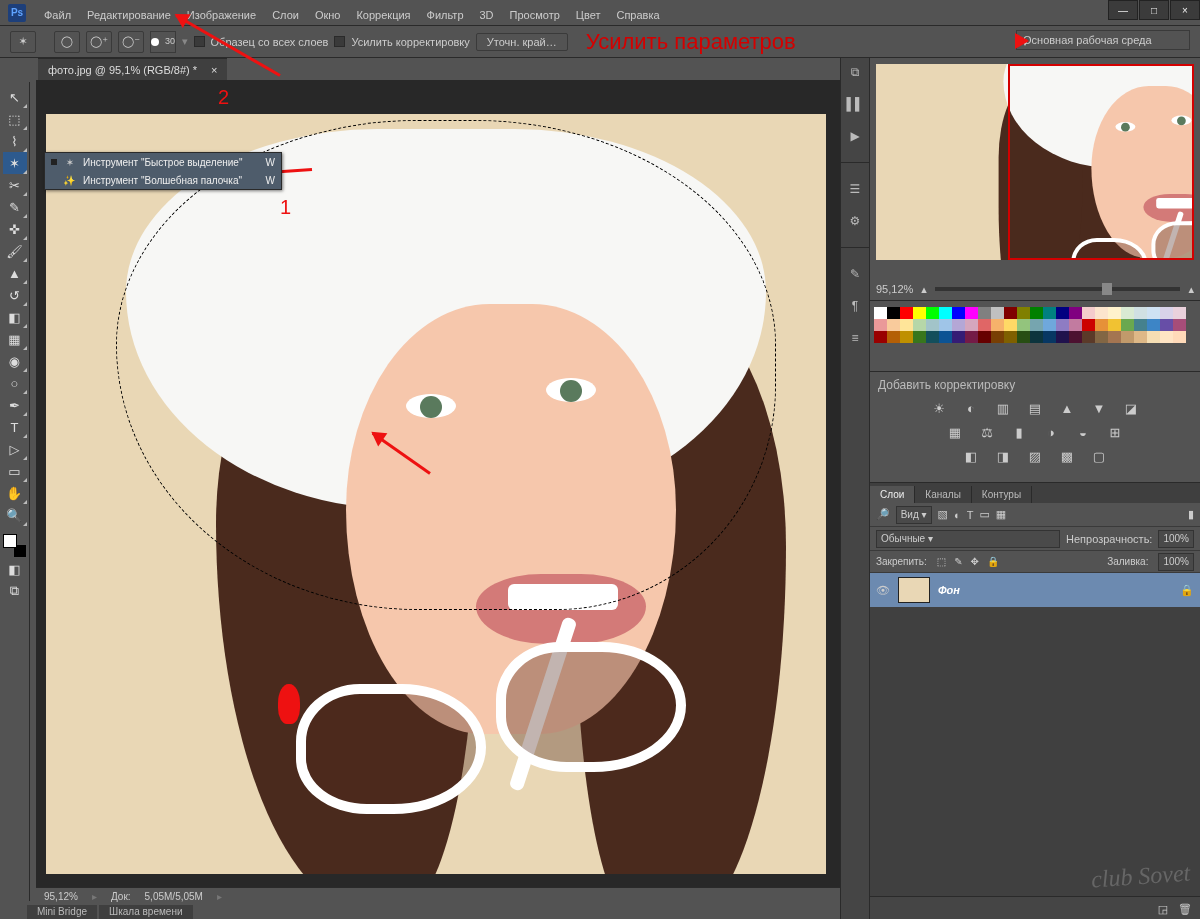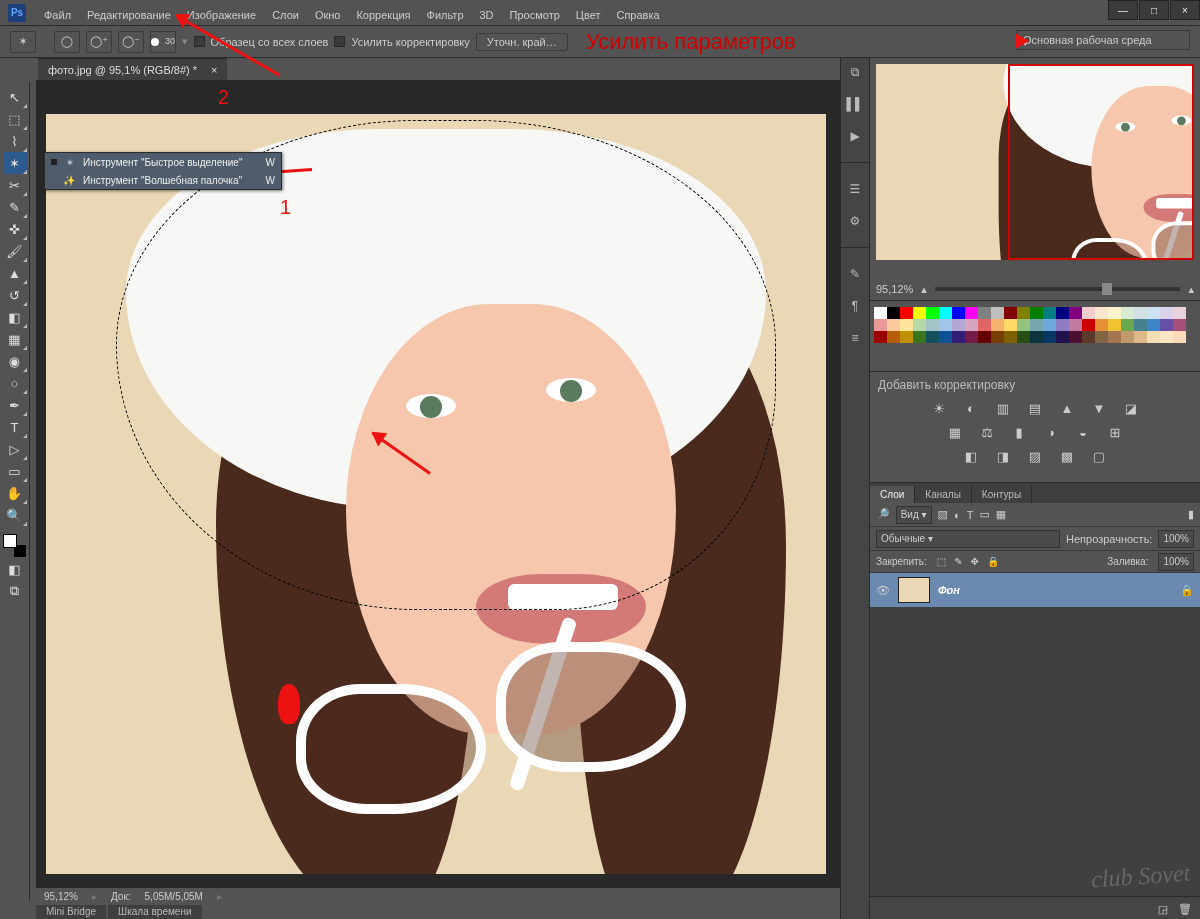--- a/index.html
+++ b/index.html
@@ -61,21 +61,21 @@
   .flyout { position:absolute; top:152px; left:44px; width:238px; background:#4e5c6b; border:1px solid #2a2a2a; box-shadow:1px 1px 3px rgba(0,0,0,0.5); font-size:10px; z-index:5;}
   .flyout-row { display:flex; align-items:center; height:18px; padding:0 6px; gap:6px; }
   .flyout-row .dot { width:6px; height:6px; background:#222; }
   .flyout-row .ic  { width:14px; text-align:center;}
   .flyout-row .lb  { color:#eee; }
   .flyout-row .ky  { margin-left:auto; color:#eee; }
   
   .statusbar { position:absolute; bottom:14px; left:36px; right:360px; height:18px; background:#535353; border-top:1px solid #2a2a2a; display:flex; align-items:center; gap:14px; padding:0 8px; font-size:10px;}
   .statusbar .sep { color:#777; }
   
-  .btabs { position:absolute; bottom:0; left:36px; height:14px; display:flex; gap:2px; }
+  .btabs { position:absolute; bottom:0; left:27px; height:14px; display:flex; gap:2px; }
   .btabs .bt { padding:0 10px; background:#3f3f3f; font-size:10px; line-height:14px; color:#bbb;}
   
   .dockstrip { position:absolute; top:58px; right:330px; width:30px; bottom:0; background:#454545; border-left:1px solid #2a2a2a; border-right:1px solid #2a2a2a; display:flex; flex-direction:column; align-items:center; padding-top:6px; gap:16px; }
   .dockstrip .di { width:20px; height:16px; color:#bbb; display:flex; align-items:center; justify-content:center; font-size:12px;}
   .dockstrip .dsep { width:100%; height:1px; background:#2a2a2a; margin:2px 0;}
   
   .panels { position:absolute; top:58px; right:0; width:330px; bottom:0; background:#535353; display:flex; flex-direction:column; }
   .panel { border-bottom:1px solid #2a2a2a; display:flex; flex-direction:column;}
   .ptabs { display:flex; background:#3f3f3f; height:20px; align-items:flex-end;}
   .ptab { padding:3px 10px; font-size:10px; background:#3f3f3f; color:#bbb; border-right:1px solid #2a2a2a; }

